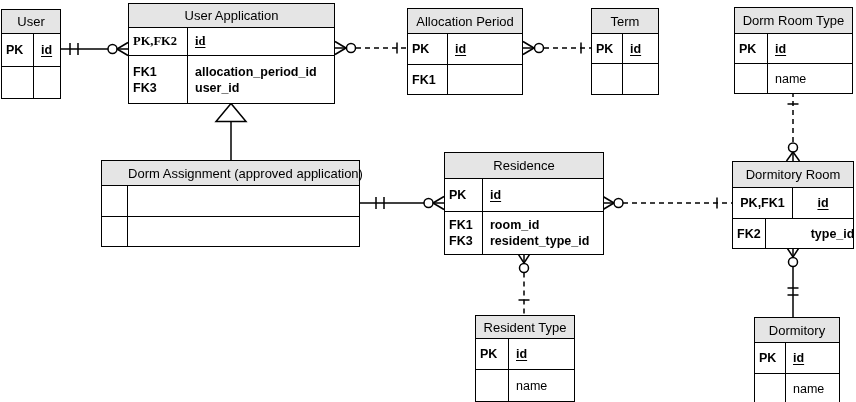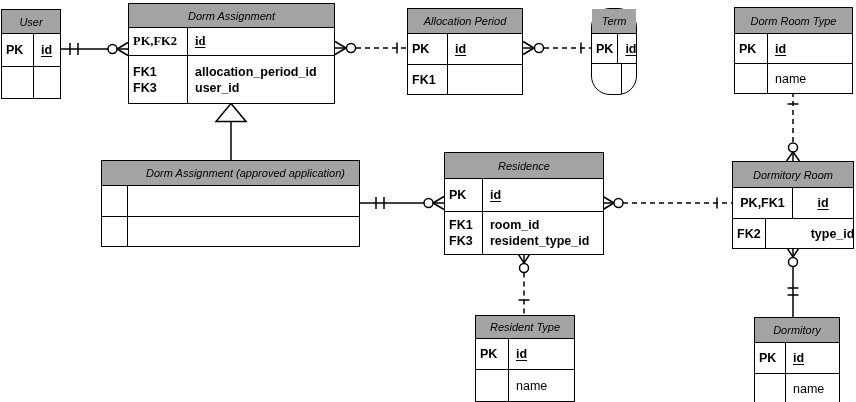--- a/index.html
+++ b/index.html
@@ -14,26 +14,25 @@
   .entity {
     position: absolute;
     box-sizing: border-box;
     background: #ffffff;
     border: 1.5px solid #000000;
     font-size: 12.5px;
     color: #000000;
   }
   .entity .title {
     box-sizing: border-box;
-    background: #a3a3a3;
+    background: #e5e5e5;
     border-bottom: 1.5px solid #000000;
     display: flex; align-items: center; justify-content: center;
-    font-size: 11px;
+    font-size: 13px;
     white-space: nowrap;
-    font-style: italic;
   }
   .entity .row { box-sizing: border-box; display: flex; }
   .entity .row + .row { border-top: 1px solid #000000; }
   .kc {
     box-sizing: border-box;
     border-right: 1px solid #000000;
     padding: 0 4px;
     display: flex; flex-direction: column; justify-content: center;
     font-weight: bold; white-space: nowrap;
   }
@@ -166,21 +165,21 @@
           <span class="pk">id</span>
         </div>
     </div>
     <div class="row" style="height:32px;">
       <div class="kc" style="width:32px;"></div>
       <div class="ac"></div>
     </div>
   </div>
 
   <div class="entity" style="left:128px; top:3px; width:207px;">
-    <div class="title" style="height:24px;">Dorm Assignment</div>
+    <div class="title" style="height:24px;">User Application</div>
     <div class="row" style="height:27px;font-family:Liberation Serif, serif;">
       <div class="kc" style="width:59px;">PK,FK2</div>
       <div class="ac">
           <span class="pk">id</span>
         </div>
     </div>
     <div class="row" style="height:48px;">
       <div class="kc" style="width:59px;">
         <span class="ln">FK1</span>
         <span class="ln">FK3</span>
@@ -198,21 +197,21 @@
       <div class="kc" style="width:40px;">PK</div>
       <div class="ac">
           <span class="pk">id</span>
         </div>
     </div>
     <div class="row" style="height:30px;">
       <div class="kc" style="width:40px;">FK1</div>
     </div>
   </div>
 
-  <div class="entity" style="left:591px; top:8px; width:46px;border-radius:19px;">
+  <div class="entity" style="left:591px; top:8px; width:68px;">
     <div class="title" style="height:25px;">Term</div>
     <div class="row" style="height:29px;">
       <div class="kc" style="width:31px;">PK</div>
       <div class="ac">
           <span class="pk">id</span>
         </div>
     </div>
     <div class="row" style="height:31px;">
       <div class="kc" style="width:31px;"></div>
       <div class="ac"></div>

